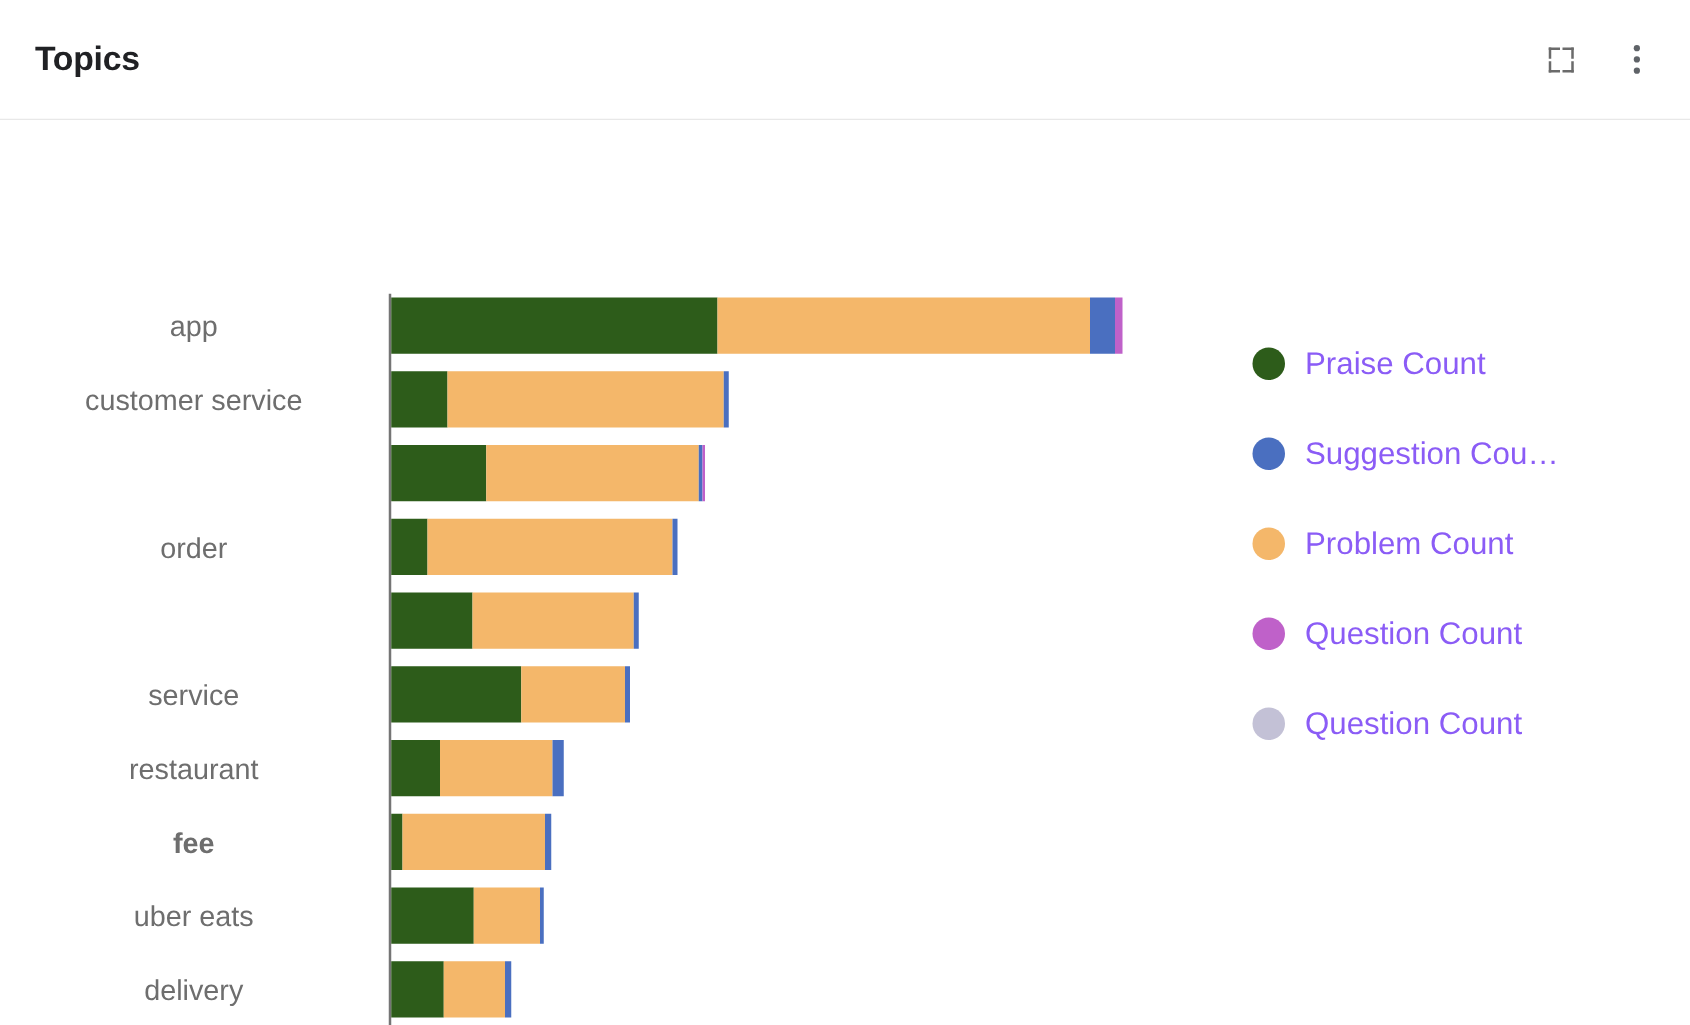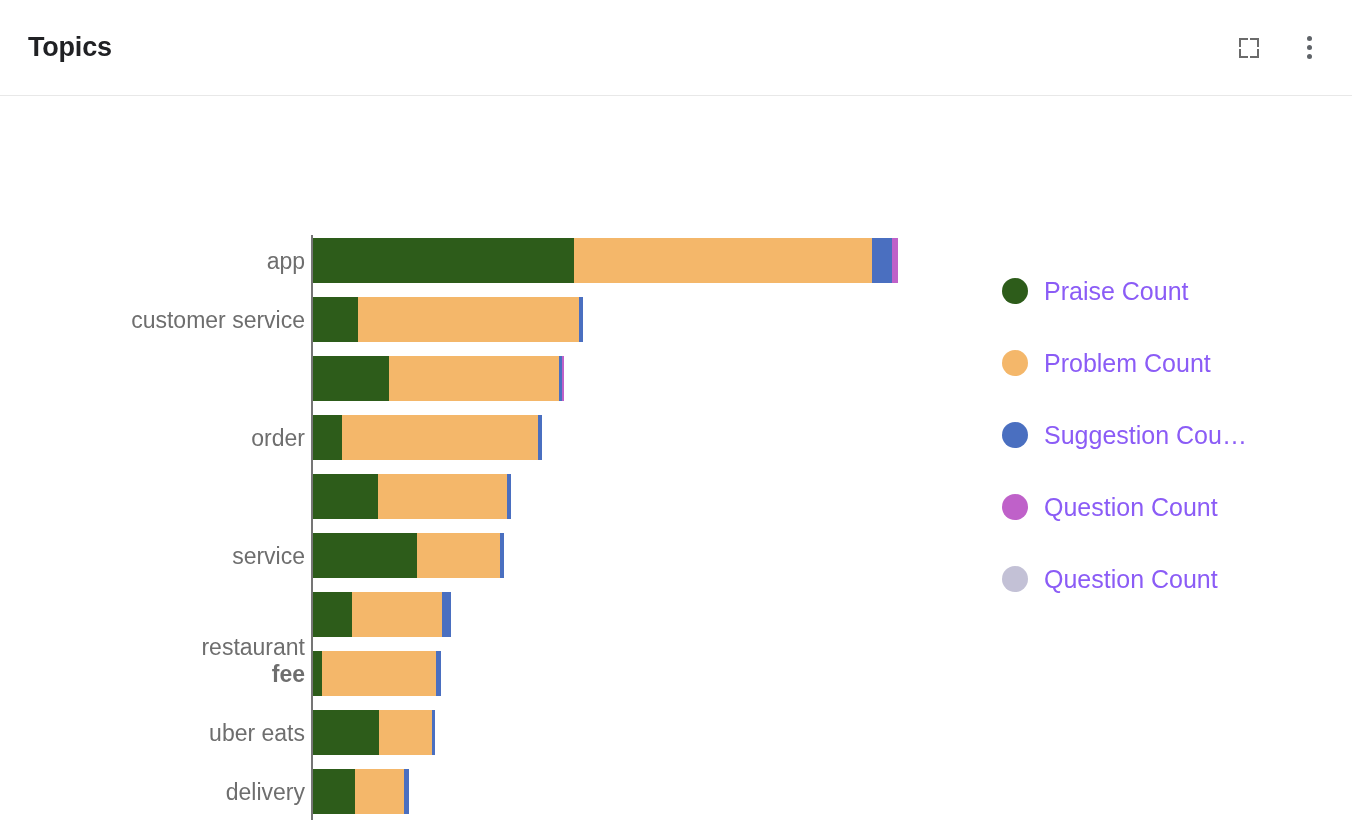--- a/index.html
+++ b/index.html
@@ -100,21 +100,21 @@
     position: absolute;
     left: 0; top: 0;
     width: 990px;
     height: 724px;
   }
 
   .ylabel {
     position: absolute;
     right: 0;
     width: 300px;
-    text-align: right;
+    text-align: center;
     font-size: 23px;
     color: #6e6e6e;
     white-space: nowrap;
     line-height: 1;
   }
 
   .bar-row {
     position: absolute;
     height: 45px;
   }
@@ -221,21 +221,21 @@
           <div class="seg" title="Praise Count: 127" style="left: 313px; width: 64.8758px; background: rgb(45, 92, 26);"></div>
           <div class="seg" title="Problem Count: 252" style="left: 377.876px; width: 128.73px; background: rgb(244, 183, 106);"></div>
           <div class="seg" title="Suggestion Count: 9" style="left: 506.606px; width: 4.5975px; background: rgb(74, 111, 192);"></div>
         </div>
         <div class="ylabel" style="top: 448.5px; right: 685px;">service</div>
         <div class="bar-row" style="top: 437px; left: 0px; width: 990px;">
           <div class="seg" title="Praise Count: 204" style="left: 313px; width: 104.21px; background: rgb(45, 92, 26);"></div>
           <div class="seg" title="Problem Count: 163" style="left: 417.21px; width: 83.2658px; background: rgb(244, 183, 106);"></div>
           <div class="seg" title="Suggestion Count: 6" style="left: 500.476px; width: 3.065px; background: rgb(74, 111, 192);"></div>
         </div>
-        <div class="ylabel" style="top: 507.5px; right: 685px; margin-top: 32px;">restaurant</div>
+        <div class="ylabel" style="top: 507.5px; right: 685px;">restaurant</div>
         <div class="bar-row" style="top: 496px; left: 0px; width: 990px;">
           <div class="seg" title="Praise Count: 76" style="left: 313px; width: 38.8233px; background: rgb(45, 92, 26);"></div>
           <div class="seg" title="Problem Count: 177" style="left: 351.823px; width: 90.4175px; background: rgb(244, 183, 106);"></div>
           <div class="seg" title="Suggestion Count: 17" style="left: 442.241px; width: 8.68417px; background: rgb(74, 111, 192);"></div>
         </div>
         <div class="ylabel" style="top: 566.5px; right: 685px; font-weight: bold;">fee</div>
         <div class="bar-row" style="top: 555px; left: 0px; width: 990px;">
           <div class="seg" title="Praise Count: 18" style="left: 313px; width: 9.195px; background: rgb(45, 92, 26);"></div>
           <div class="seg" title="Problem Count: 223" style="left: 322.195px; width: 113.916px; background: rgb(244, 183, 106);"></div>
           <div class="seg" title="Suggestion Count: 10" style="left: 436.111px; width: 5.10833px; background: rgb(74, 111, 192);"></div>
@@ -253,28 +253,28 @@
           <div class="seg" title="Suggestion Count: 10" style="left: 403.928px; width: 5.10833px; background: rgb(74, 111, 192);"></div>
         </div>
       </div>
 
     <div class="legend" id="legend">
         <div class="legend-item">
           <span class="legend-dot" style="background: rgb(45, 92, 26);"></span>
           <span class="legend-label">Praise Count</span>
         </div>
         <div class="legend-item">
+          <span class="legend-dot" style="background: rgb(74, 111, 192);"></span>
+          <span class="legend-label">Suggestion Cou…</span>
+        </div>
+        <div class="legend-item">
           <span class="legend-dot" style="background: rgb(244, 183, 106);"></span>
           <span class="legend-label">Problem Count</span>
         </div>
         <div class="legend-item">
-          <span class="legend-dot" style="background: rgb(74, 111, 192);"></span>
-          <span class="legend-label">Suggestion Cou…</span>
-        </div>
-        <div class="legend-item">
           <span class="legend-dot" style="background: rgb(191, 97, 201);"></span>
           <span class="legend-label">Question Count</span>
         </div>
         <div class="legend-item">
           <span class="legend-dot" style="background: rgb(195, 193, 214);"></span>
           <span class="legend-label">Question Count</span>
         </div>
       </div>
 
   </div>

